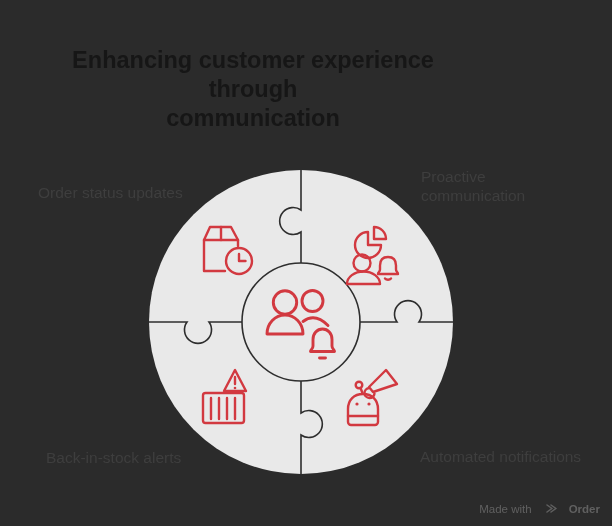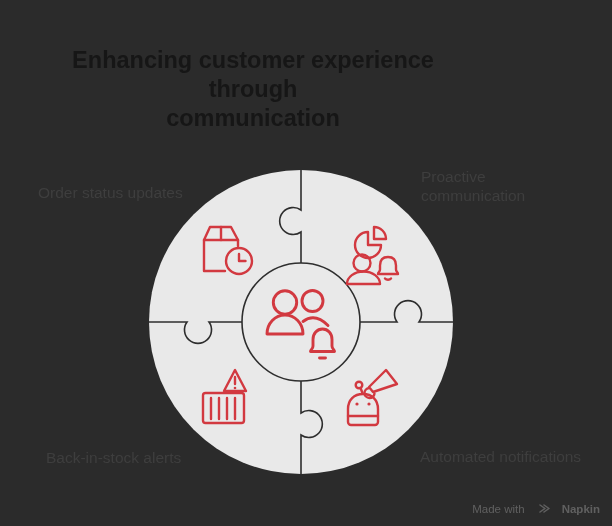--- a/index.html
+++ b/index.html
@@ -118,16 +118,16 @@
       <path class="ic ic-big" d="M319.5,358 H325.5"></path>
     </g>
   </svg>
 
   <div class="watermark">
     <span>Made with</span>
     <svg class="napkin-glyph" width="13" height="13" viewBox="0 0 13 13">
       <path d="M3,3 L8,6.5 L3,10"></path>
       <path d="M7,3 L12,6.5 L7,10"></path>
     </svg>
-    <span class="brand">Napkin</span>
+    <span class="brand">Order</span>
   </div>
 
 </div>
 
 </body></html>

